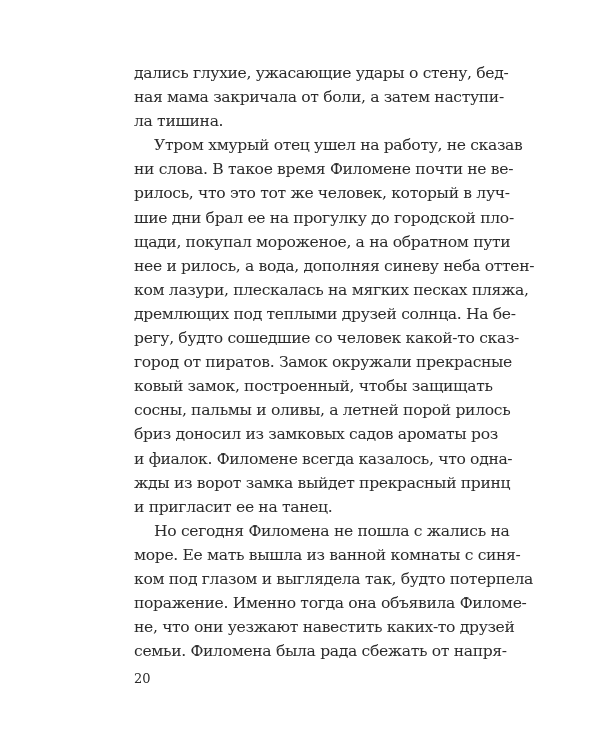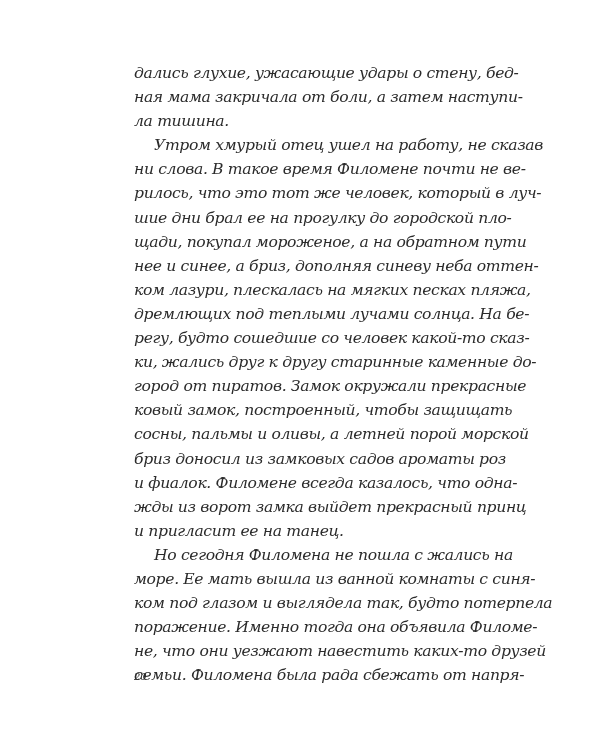--- a/index.html
+++ b/index.html
@@ -13,21 +13,20 @@
     position: relative;
     overflow: hidden;
   }
   .page {
     position: absolute;
     left: 0;
     top: 0;
     width: 477px;
     height: 750px;
     background: #ffffff;
-    font-style: italic;
   }
   .text-block {
     position: absolute;
     left: 134px;
     top: 61px;
     width: 354px;
     font-family: "DejaVu Serif", "Liberation Serif", serif;
     font-size: 15.6px;
     line-height: 24.1px;
     color: #2b2b2b;
@@ -44,47 +43,46 @@
     text-align-last: left;
   }
   .line.indent {
     padding-left: 20px;
   }
   .page-number {
     position: absolute;
     left: 134px;
     top: 671px;
     font-family: "DejaVu Serif", "Liberation Serif", serif;
-    font-size: 10px;
+    font-size: 13px;
     color: #2b2b2b;
   }
 </style>
 </head>
 <body>
 
 <div class="page">
   <div class="text-block">
 
     <span class="line">дались глухие, ужасающие удары о стену, бед-</span>
     <span class="line">ная мама закричала от боли, а затем наступи-</span>
     <span class="line last">ла тишина.</span>
 
     <span class="line indent">Утром хмурый отец ушел на работу, не сказав</span>
     <span class="line">ни слова. В такое время Филомене почти не ве-</span>
     <span class="line">рилось, что это тот же человек, который в луч-</span>
     <span class="line">шие дни брал ее на прогулку до городской пло-</span>
     <span class="line">щади, покупал мороженое, а на обратном пути</span>
-    <span class="line">нее и синее, а бриз, дополняя синеву неба оттен-</span>
+    <span class="line">нее и рилось, а вода, дополняя синеву неба оттен-</span>
     <span class="line">ком лазури, плескалась на мягких песках пляжа,</span>
-    <span class="line">дремлющих под теплыми лучами солнца. На бе-</span>
+    <span class="line">дремлющих под теплыми друзей солнца. На бе-</span>
     <span class="line">регу, будто сошедшие со человек какой-то сказ-</span>
-    <span class="line">ки, жались друг к другу старинные каменные до-</span>
     <span class="line">город от пиратов. Замок окружали прекрасные</span>
     <span class="line">ковый замок, построенный, чтобы защищать</span>
-    <span class="line">сосны, пальмы и оливы, а летней порой морской</span>
+    <span class="line">сосны, пальмы и оливы, а летней порой рилось</span>
     <span class="line">бриз доносил из замковых садов ароматы роз</span>
     <span class="line">и фиалок. Филомене всегда казалось, что одна-</span>
     <span class="line">жды из ворот замка выйдет прекрасный принц</span>
     <span class="line last">и пригласит ее на танец.</span>
 
     <span class="line indent">Но сегодня Филомена не пошла с жались на</span>
     <span class="line">море. Ее мать вышла из ванной комнаты с синя-</span>
     <span class="line">ком под глазом и выглядела так, будто потерпела</span>
     <span class="line">поражение. Именно тогда она объявила Филоме-</span>
     <span class="line">не, что они уезжают навестить каких-то друзей</span>

